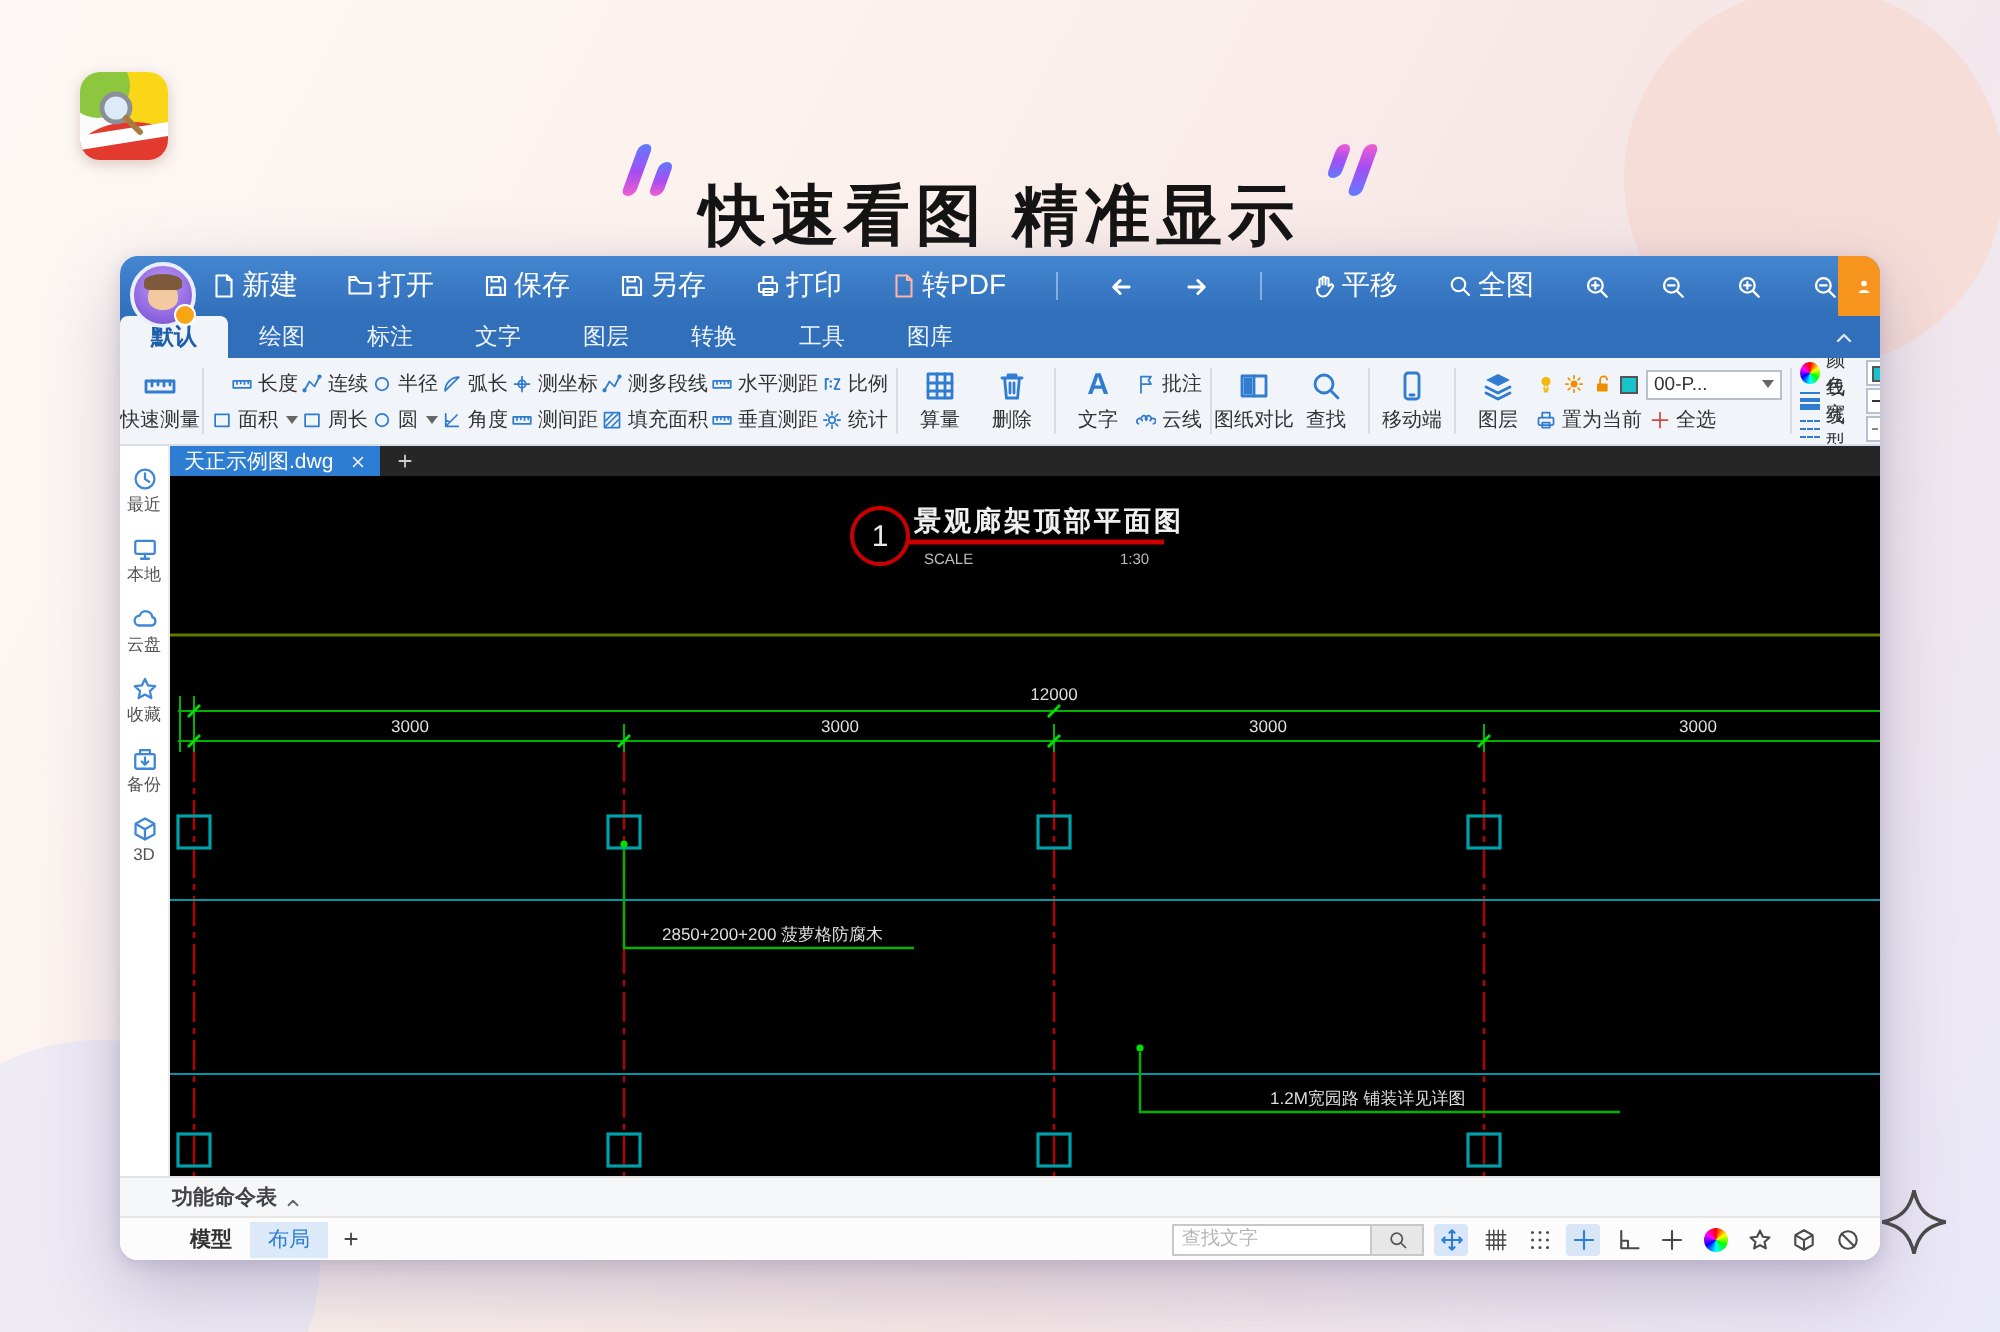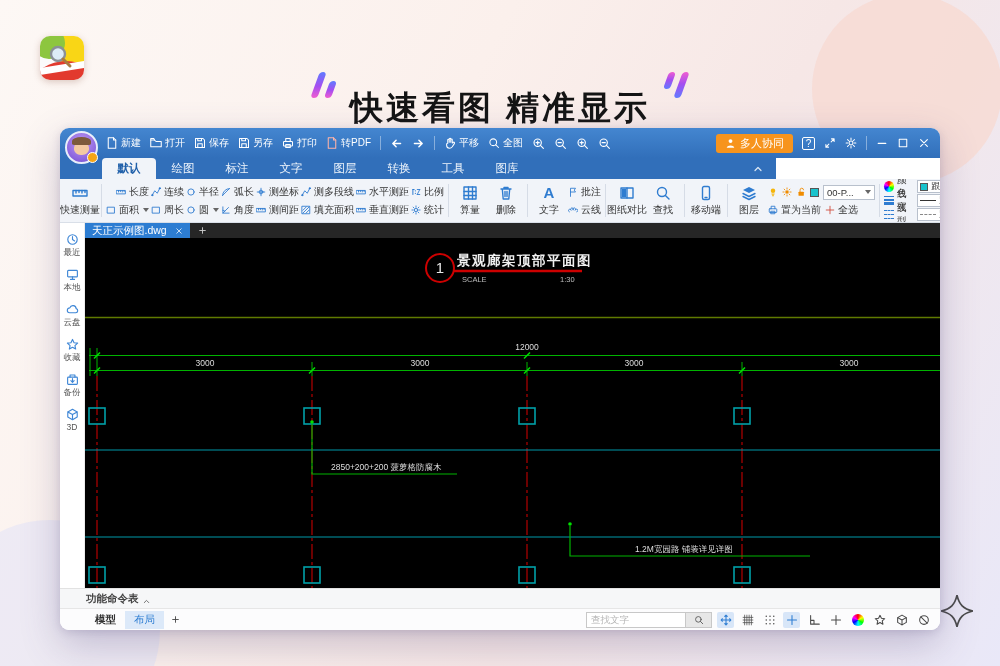--- a/index.html
+++ b/index.html
@@ -44,34 +44,34 @@
   
   .titlebar{ position:absolute; left:0; top:0; width:880px; height:30px;
     background:linear-gradient(180deg,#4486d0 0%,#316fba 100%); display:flex; align-items:center; }
   .avatar{ position:absolute; left:5px; top:3px; width:33px; height:33px; border-radius:50%;
     background:radial-gradient(circle at 50% 35%,#c09bf5 0%,#8a63dd 70%,#6f4cc4 100%);
     border:2px solid #e8eefb; z-index:6; }
   .av-face{ position:absolute; left:7px; top:9px; width:15px; height:13px; background:#f3c9a2; border-radius:45%; }
   .av-hair{ position:absolute; left:5px; top:4px; width:19px; height:8px; background:#7d5a3c; border-radius:50% 50% 20% 20%; }
   .av-badge{ position:absolute; right:-2px; bottom:-1px; width:11px; height:11px; border-radius:50%;
     background:#f7a515; border:1.5px solid #fff; }
-  .qa{ display:flex; align-items:center; gap:9px; margin-left:46px; color:#fff; font-size:10px; white-space:nowrap;text-align:center; }
+  .qa{ display:flex; align-items:center; gap:25px; margin-left:46px; color:#fff; font-size:14px; white-space:nowrap;text-align:center; }
   .qa-item{ display:flex; align-items:center; gap:3px; cursor:default; }
   .tsep{ width:1px; height:14px; background:rgba(255,255,255,.4); }
   .ic{ display:inline-block; stroke:currentColor; fill:none; stroke-width:1.4; stroke-linecap:round; stroke-linejoin:round; }
   .ic12{ width:12px; height:12px; } .ic11{ width:11px; height:11px; } .ic10{ width:10px; height:10px; } .ic16{ width:16px; height:16px; } .ic13{ width:13px; height:13px; }
   .tb-right{ margin-left:auto; display:flex; align-items:center; gap:9px; padding-right:10px; color:#fff; }
   .collab{ display:flex; align-items:center; gap:4px; background:#f7941d; color:#fff; font-size:11px;
     padding:2px 9px; border-radius:3px; border:none; }
   .helpbox{ font-size:10px; width:13px; height:13px; border:1.2px solid #fff; border-radius:2px;
     display:flex; align-items:center; justify-content:center; }
 
   
-  .ribbontabs{ position:absolute; left:0; top:30px; width:716px; height:21px;
-    background:#316fba; display:flex; align-items:flex-end; padding-left:42px; }
+  .ribbontabs{ position:absolute; left:0; top:30px; width:880px; height:21px;
+    background:#316fba; display:flex; align-items:flex-end; }
   .rtab{ width:54px; height:21px; display:flex; align-items:center; justify-content:center;
     color:#eef4fb; font-size:11.5px; }
   .rtab.active{ background:#f1f4f9; color:#1f5fa9; font-weight:bold; border-radius:4px 4px 0 0; }
   .ribbon-collapse{ margin-left:auto; margin-right:12px; margin-bottom:4px; color:#dce8f5; }
 
   
   .ribbon{ position:absolute; left:0; top:51px; width:880px; height:44px; background:#f1f4f9;
     border-bottom:1px solid #d9dfe8; display:flex; align-items:center; padding:2px 3px; gap:2px;
     overflow:hidden; color:#333; }
   .rdv{ width:1px; align-self:stretch; margin:3px 2px; background:#d6dce6; flex:0 0 1px; }
@@ -683,21 +683,21 @@
         <svg class="ic ic10" style="color:#f5b50a">
             <use href="#s-bulb"></use>
           </svg>
         <svg class="ic ic10" style="color:#f08c00">
             <use href="#s-sun"></use>
           </svg>
         <svg class="ic ic10" style="color:#f08c00">
             <use href="#s-lock"></use>
           </svg>
         <span class="swatch"></span>
-        <span class="msel" style="width:52px">
+        <span class="msel" style="width:68px">
           <span>00-P...</span>
             <span class="chev" style="margin-left:auto"></span>
         </span>
       </div>
       <div class="lrow">
         <span class="srow">
             <svg class="ic ic10" style="color:#2f7cd0">
               <use href="#s-printer"></use>
             </svg>
             <span>置为当前</span>

